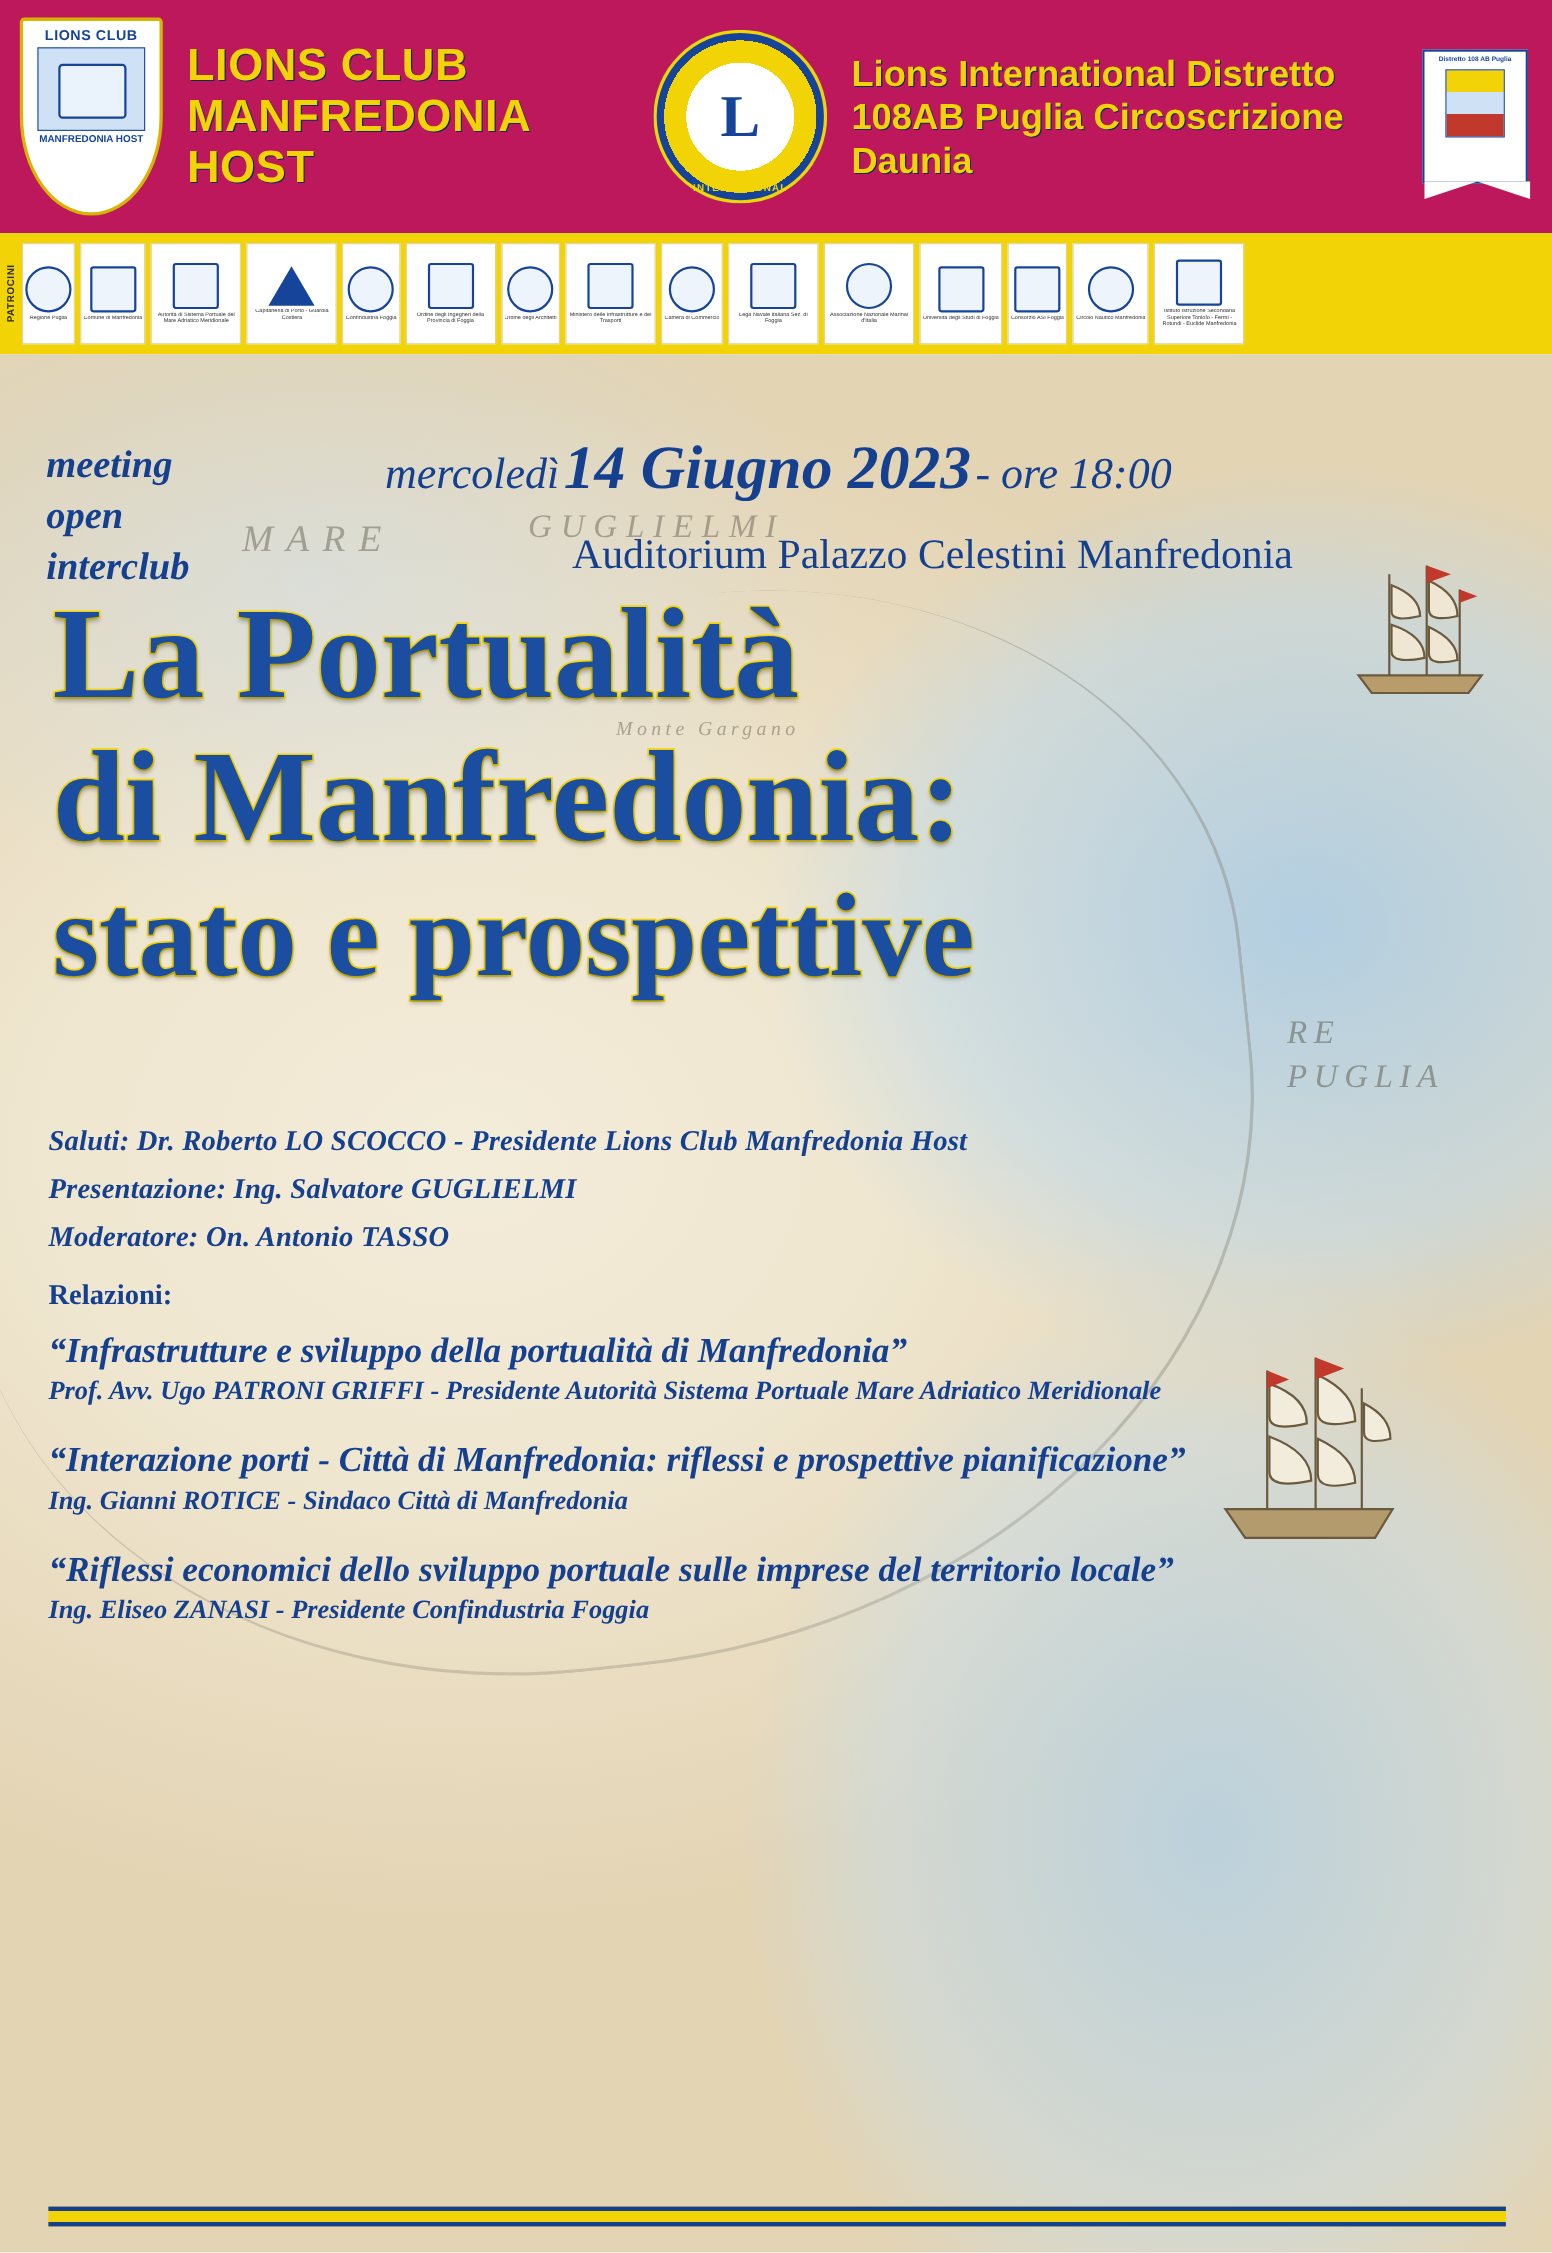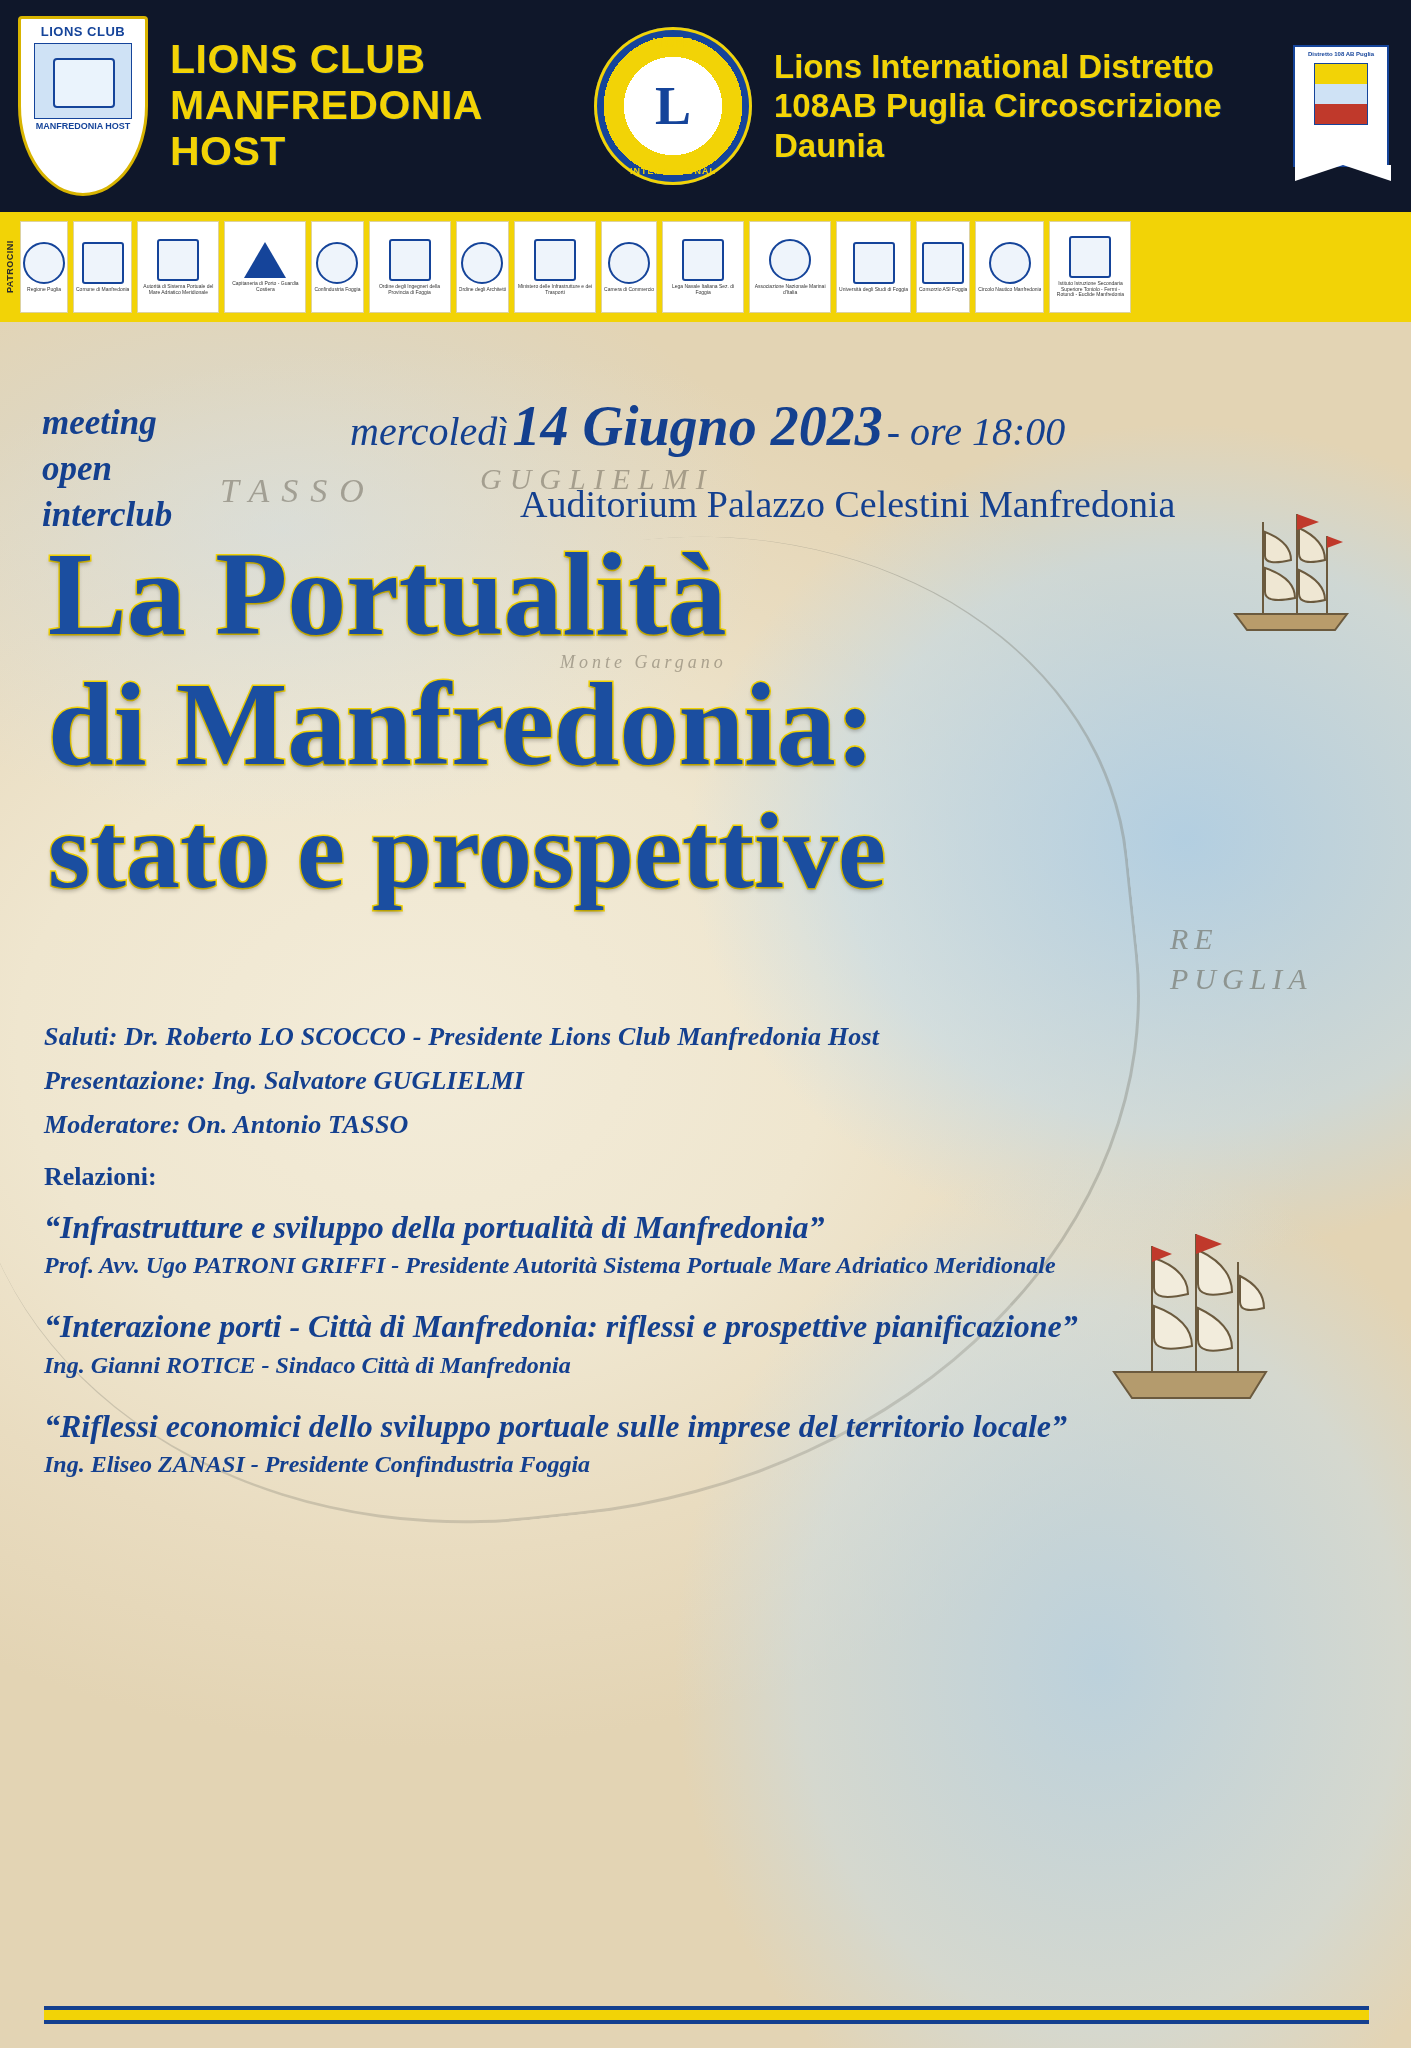--- a/index.html
+++ b/index.html
@@ -18,21 +18,21 @@
     width: 1411px;
     height: 2048px;
     overflow: hidden;
     background: #ffffff;
   }
 
   
   .header {
     position: relative;
     height: 212px;
-    background: #0f172a;
+    background: #be185d;
     display: flex;
     align-items: center;
     box-sizing: border-box;
     padding: 0 18px;
   }
   .header-logo-left {
     width: 130px;
     height: 180px;
     background: #ffffff;
     border: 3px solid #d8b400;
@@ -466,21 +466,21 @@
       <div class="sp-mark sq"></div>
       <div class="sp-label">Istituto Istruzione Secondaria Superiore Toniolo - Fermi - Rotundi - Euclide Manfredonia</div>
     </div>
   </div>
 
   <div class="body-area">
 
     <div class="map-sea"></div>
     <div class="coast"></div>
 
-    <div class="map-text mare">TASSO</div>
+    <div class="map-text mare">MARE</div>
     <div class="map-text adria">GUGLIELMI</div>
     <div class="map-text mont">Monte Gargano</div>
     <div class="map-text puglia">RE</div>
     <div class="map-text puglia2">PUGLIA</div>
 
     <div class="ship" style="left:1215px; top:180px;">
       <svg width="150" height="140" viewBox="0 0 150 140">
         <g stroke="#6b5a3e" stroke-width="2" fill="none">
           <path d="M20 112 L132 112 L120 128 L32 128 Z" fill="#b99c6b"></path>
           <line x1="48" y1="112" x2="48" y2="20"></line>

